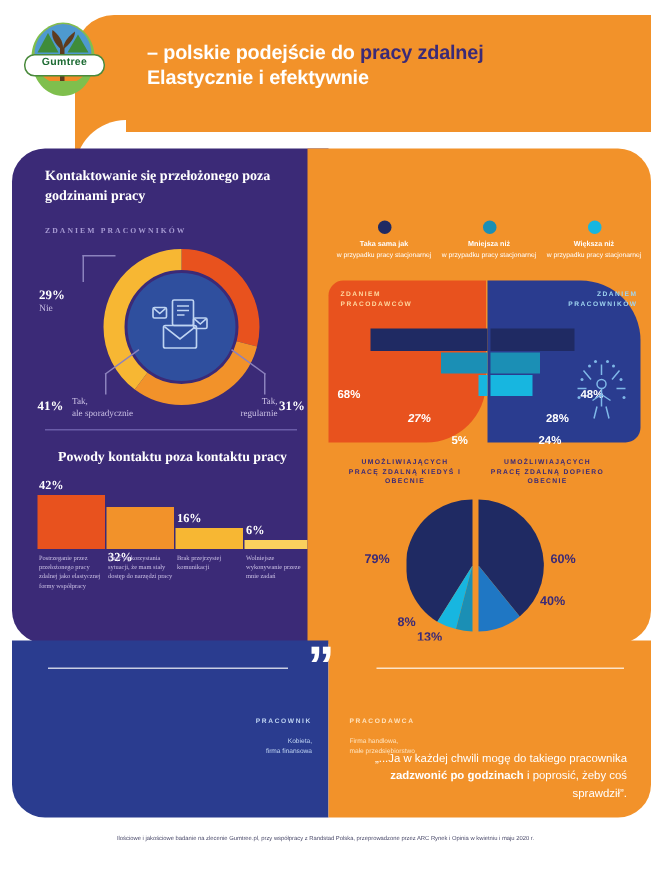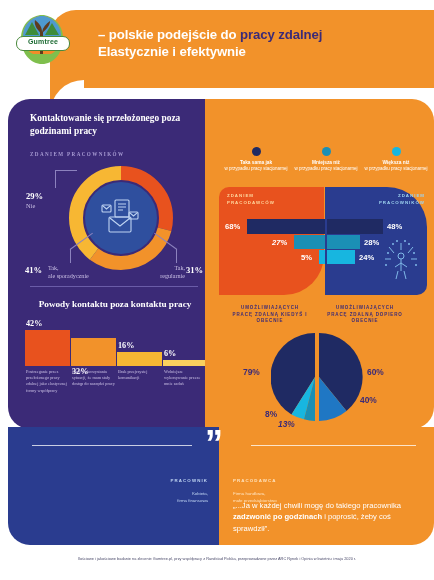--- a/index.html
+++ b/index.html
@@ -56,37 +56,37 @@
   .lg-dot{width:9px;height:9px;border-radius:50%;margin:0 auto 4px;}
   .lg-txt{font-size:4.5px;line-height:6.2px;color:#ffffff;}
   .lg-txt b{font-size:4.8px;}
 
   
   .sb-left{position:absolute;left:14px;top:88px;width:105px;height:108px;background:#E8521E;border-top-left-radius:10px;border-bottom-right-radius:40px;}
   .sb-right{position:absolute;left:120px;top:88px;width:102px;height:108px;background:#2A3C8F;border-top-right-radius:40px;border-bottom-right-radius:10px;}
   .sb-kick-l{position:absolute;left:22px;top:94px;color:#FFD9A0;font-size:4.4px;font-weight:bold;letter-spacing:1px;line-height:6.5px;}
   .sb-kick-r{position:absolute;left:166px;top:94px;width:54px;text-align:right;color:#9FD4F0;font-size:4.4px;font-weight:bold;letter-spacing:1px;line-height:6.5px;}
   .sbar{position:absolute;}
-  .sbar-v{position:absolute;font-size:7.6px;font-weight:bold;color:#ffffff;}
+  .sbar-v{position:absolute;font-size:7.6px;font-weight:bold;color:#ffffff;margin-top:36px;}
   .confetti{position:absolute;left:178px;top:140px;width:36px;height:42px;}
 
   
   .pie-kick-l{position:absolute;left:26px;top:206px;width:78px;text-align:center;color:#3B2A77;font-size:4.5px;font-weight:bold;letter-spacing:.9px;line-height:6.6px;}
   .pie-kick-r{position:absolute;left:120px;top:206px;width:80px;text-align:center;color:#3B2A77;font-size:4.5px;font-weight:bold;letter-spacing:.9px;line-height:6.6px;}
   .pie-wrap{position:absolute;left:66px;top:232px;width:92px;height:92px;}
   .pie-val{position:absolute;font-size:8.4px;font-weight:bold;color:#3B2A77;}
 
   
   .q-left{position:absolute;left:8px;top:427px;width:211px;height:118px;background:#2A3C8F;border-bottom-left-radius:22px;overflow:hidden;}
   .q-right{position:absolute;left:219px;top:427px;width:215px;height:118px;background:#F2922A;border-bottom-right-radius:22px;overflow:hidden;}
   .q-rule{position:absolute;top:18px;height:1px;background:rgba(255,255,255,.75);}
   .qmark{position:absolute;left:205px;top:429px;color:#ffffff;font-size:36px;font-weight:bold;line-height:30px;letter-spacing:-2px;z-index:5;}
   .q-attr{position:absolute;font-size:4.4px;line-height:6.4px;}
   .q-attr .rol{font-weight:bold;letter-spacing:1.1px;}
-  .q-txt{position:absolute;font-size:7.6px;line-height:11.4px;color:#ffffff;}
+  .q-txt{position:absolute;font-size:7.6px;line-height:11.4px;color:#ffffff;text-align:right;}
   .q-txt b{font-weight:bold;}
 
   .footer{position:absolute;left:0;top:556px;width:434px;text-align:center;color:#4A4A6A;font-size:3.9px;}
 </style>
 </head>
 <body>
 
 <div id="page">
 
   <div class="hdr-bar"></div>
@@ -258,21 +258,21 @@
         </g>
 
         <g>
           <path d="M48 46 L48 2 A44 44 0 0 1 75.5 80 Z" fill="#1F2A63"></path>
           <path d="M48 46 L75.5 80 A44 44 0 0 1 48 90 Z" fill="#1F77C4"></path>
         </g>
       </svg>
     </div>
 
     <div class="pie-val" style="left:38px;top:268px;">79%</div>
-    <div class="pie-val" style="left:73px;top:320px;font-style:italic;">13%</div>
+    <div class="pie-val" style="left:73px;top:320px;">13%</div>
     <div class="pie-val" style="left:60px;top:310px;">8%</div>
     <div class="pie-val" style="left:162px;top:268px;">60%</div>
     <div class="pie-val" style="left:155px;top:296px;">40%</div>
   </div>
 
   <div class="q-left">
     <div class="q-rule" style="left:24px;width:160px;"></div>
     <div class="q-attr" style="left:105px;top:45px;width:95px;text-align:right;color:#BFD4F2;white-space:pre-line;">
       <span class="rol">PRACOWNIK</span><br>
       <span>Kobieta,

